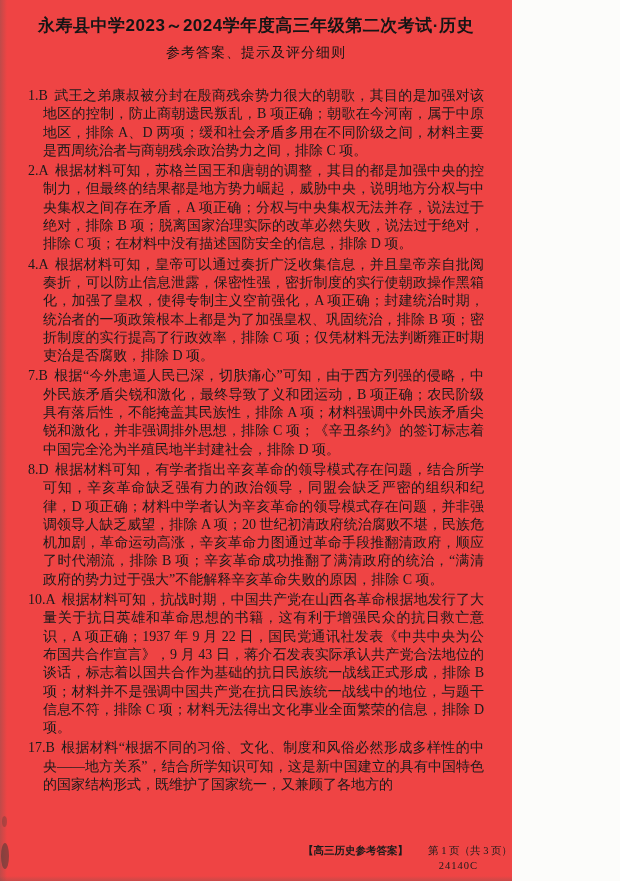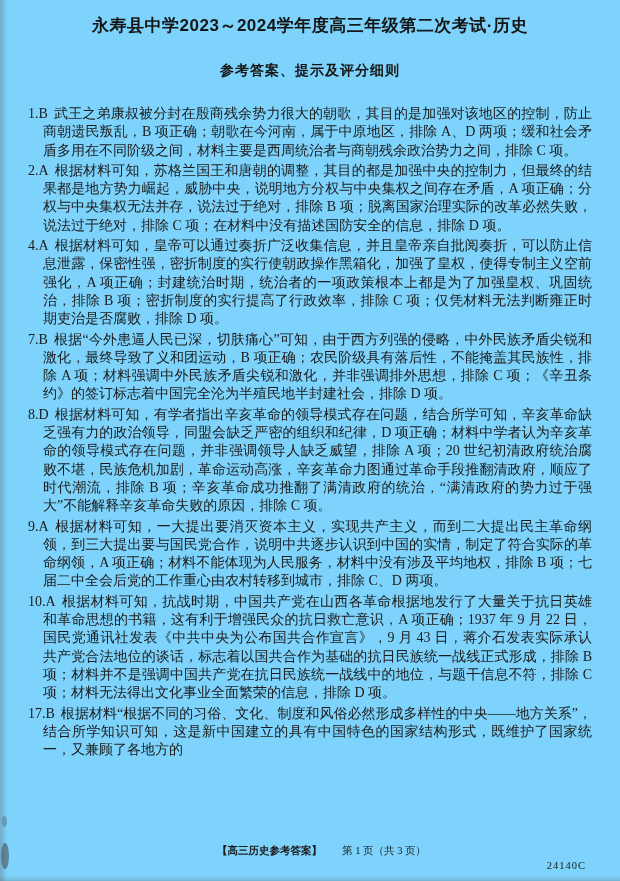--- a/index.html
+++ b/index.html
@@ -2,23 +2,23 @@
 <html><head>
 <meta charset="utf-8">
 <style>
   html, body {
     margin: 0;
     padding: 0;
     background: #fcfcfa;
   }
   .page {
     position: relative;
-    width: 620px;
+    width: 512px;
     height: 881px;
-    background: #7dd3fc;
+    background: #ef4444;
     color: #1b1b1b;
     font-family: "Liberation Serif", "DejaVu Serif", serif;
     overflow: hidden;
     box-sizing: border-box;
   }
   
   .scan-edge-left {
     position: absolute; left: 0; top: 0; bottom: 0; width: 7px;
     background: linear-gradient(90deg, rgba(90,88,84,0.32), rgba(90,88,84,0));
     pointer-events: none;
@@ -41,22 +41,22 @@
     text-align: center;
     font-size: 17px;
     font-weight: 700;
     letter-spacing: 0.5px;
     font-family: "Liberation Sans", "DejaVu Sans", sans-serif;
     color: #151515;
   }
   .subtitle {
     text-align: center;
     font-size: 14px;
-    font-weight: 700;
-    margin-top: 25px;
+    font-weight: 400;
+    margin-top: 7px;
     letter-spacing: 1px;
     font-family: "Liberation Sans", "DejaVu Sans", sans-serif;
     color: #151515;
   }
   .answers {
     margin: 25px 28px 0 28px;
   }
   .answer-item {
     font-size: 14px;
     line-height: 18.3px;
@@ -67,21 +67,21 @@
   }
   .ans-num { letter-spacing: 0; }
   .ans-letter { margin-right: 6px; }
   .footer {
     position: absolute;
     left: 0; right: 0; bottom: 22px;
     height: 15px;
     font-size: 10.5px;
     color: #1b1b1b;
   }
-  .footer-center { text-align: center; margin-left: 23px; }
+  .footer-center { text-align: right; margin-left: 23px; }
   .footer-label { font-weight: 700; }
   .footer-pageinfo { margin-left: 20px; }
   .footer-code { position: absolute; right: 34px; top: 16px; letter-spacing: 1px; }
 </style>
 </head>
 <body>
 
 <div class="page">
   <div class="scan-edge-left"></div>
   <div class="scan-edge-bottom"></div>
@@ -92,21 +92,20 @@
     <div class="title">永寿县中学2023～2024学年度高三年级第二次考试·历史</div>
     <div class="subtitle">参考答案、提示及评分细则</div>
   </div>
 
   <div class="answers">
     <div class="answer-item"><span class="ans-num">1.</span><span class="ans-letter">B</span><span>武王之弟康叔被分封在殷商残余势力很大的朝歌，其目的是加强对该地区的控制，防止商朝遗民叛乱，B 项正确；朝歌在今河南，属于中原地区，排除 A、D 两项；缓和社会矛盾多用在不同阶级之间，材料主要是西周统治者与商朝残余政治势力之间，排除 C 项。</span></div>
     <div class="answer-item"><span class="ans-num">2.</span><span class="ans-letter">A</span><span>根据材料可知，苏格兰国王和唐朝的调整，其目的都是加强中央的控制力，但最终的结果都是地方势力崛起，威胁中央，说明地方分权与中央集权之间存在矛盾，A 项正确；分权与中央集权无法并存，说法过于绝对，排除 B 项；脱离国家治理实际的改革必然失败，说法过于绝对，排除 C 项；在材料中没有描述国防安全的信息，排除 D 项。</span></div>
     <div class="answer-item"><span class="ans-num">4.</span><span class="ans-letter">A</span><span>根据材料可知，皇帝可以通过奏折广泛收集信息，并且皇帝亲自批阅奏折，可以防止信息泄露，保密性强，密折制度的实行使朝政操作黑箱化，加强了皇权，使得专制主义空前强化，A 项正确；封建统治时期，统治者的一项政策根本上都是为了加强皇权、巩固统治，排除 B 项；密折制度的实行提高了行政效率，排除 C 项；仅凭材料无法判断雍正时期吏治是否腐败，排除 D 项。</span></div>
     <div class="answer-item"><span class="ans-num">7.</span><span class="ans-letter">B</span><span>根据“今外患逼人民已深，切肤痛心”可知，由于西方列强的侵略，中外民族矛盾尖锐和激化，最终导致了义和团运动，B 项正确；农民阶级具有落后性，不能掩盖其民族性，排除 A 项；材料强调中外民族矛盾尖锐和激化，并非强调排外思想，排除 C 项；《辛丑条约》的签订标志着中国完全沦为半殖民地半封建社会，排除 D 项。</span></div>
     <div class="answer-item"><span class="ans-num">8.</span><span class="ans-letter">D</span><span>根据材料可知，有学者指出辛亥革命的领导模式存在问题，结合所学可知，辛亥革命缺乏强有力的政治领导，同盟会缺乏严密的组织和纪律，D 项正确；材料中学者认为辛亥革命的领导模式存在问题，并非强调领导人缺乏威望，排除 A 项；20 世纪初清政府统治腐败不堪，民族危机加剧，革命运动高涨，辛亥革命力图通过革命手段推翻清政府，顺应了时代潮流，排除 B 项；辛亥革命成功推翻了满清政府的统治，“满清政府的势力过于强大”不能解释辛亥革命失败的原因，排除 C 项。</span></div>
-    <div class="answer-item"><span class="ans-num">9.</span><span class="ans-letter">A</span><span>根据材料可知，一大提出要消灭资本主义，实现共产主义，而到二大提出民主革命纲领，到三大提出要与国民党合作，说明中共逐步认识到中国的实情，制定了符合实际的革命纲领，A 项正确；材料不能体现为人民服务，材料中没有涉及平均地权，排除 B 项；七届二中全会后党的工作重心由农村转移到城市，排除 C、D 两项。</span></div>
     <div class="answer-item"><span class="ans-num">10.</span><span class="ans-letter">A</span><span>根据材料可知，抗战时期，中国共产党在山西各革命根据地发行了大量关于抗日英雄和革命思想的书籍，这有利于增强民众的抗日救亡意识，A 项正确；1937 年 9 月 22 日，国民党通讯社发表《中共中央为公布国共合作宣言》，9 月 43 日，蒋介石发表实际承认共产党合法地位的谈话，标志着以国共合作为基础的抗日民族统一战线正式形成，排除 B 项；材料并不是强调中国共产党在抗日民族统一战线中的地位，与题干信息不符，排除 C 项；材料无法得出文化事业全面繁荣的信息，排除 D 项。</span></div>
     <div class="answer-item"><span class="ans-num">17.</span><span class="ans-letter">B</span><span>根据材料“根据不同的习俗、文化、制度和风俗必然形成多样性的中央——地方关系”，结合所学知识可知，这是新中国建立的具有中国特色的国家结构形式，既维护了国家统一，又兼顾了各地方的</span></div>
   </div>
 
   <div class="footer">
     <div class="footer-center">
       <span class="footer-label">【高三历史参考答案】</span><span class="footer-pageinfo">第 1 页（共 3 页）</span>
     </div>
     <span class="footer-code">24140C</span>
   </div>

